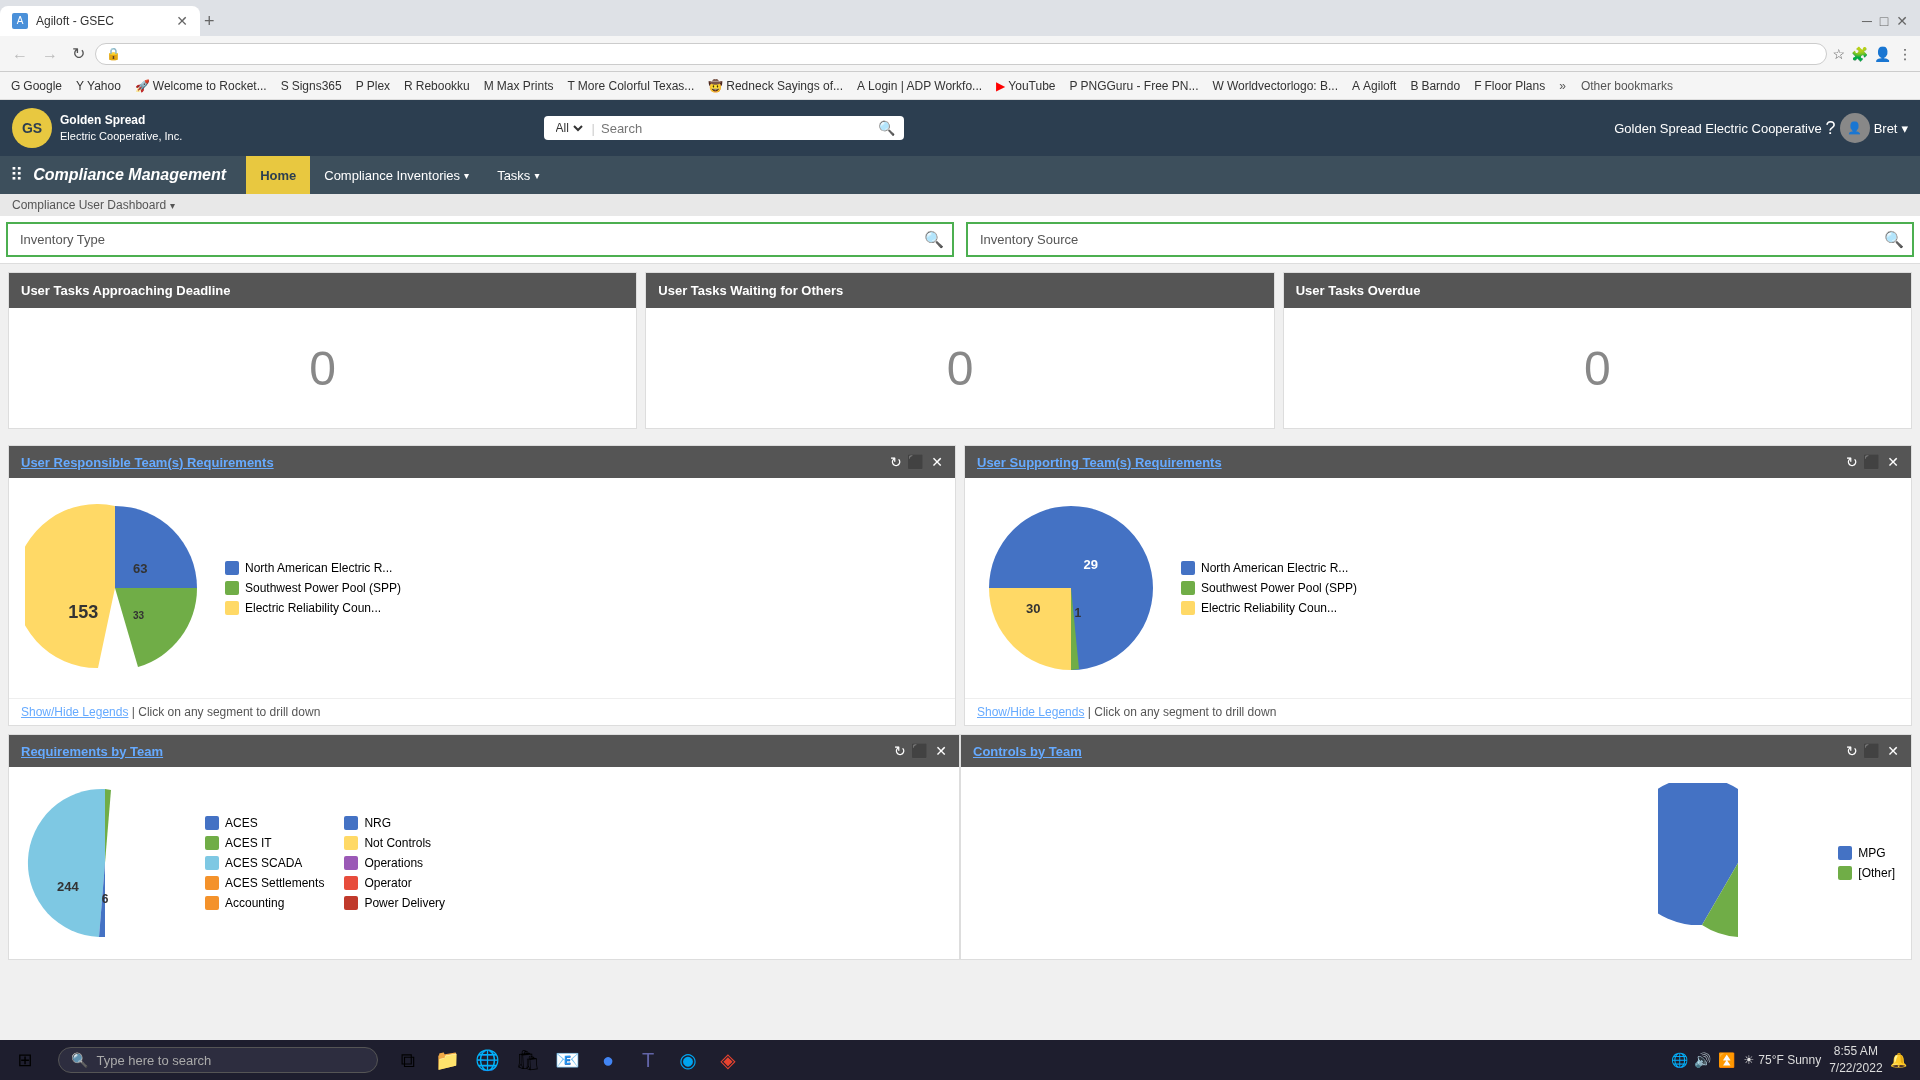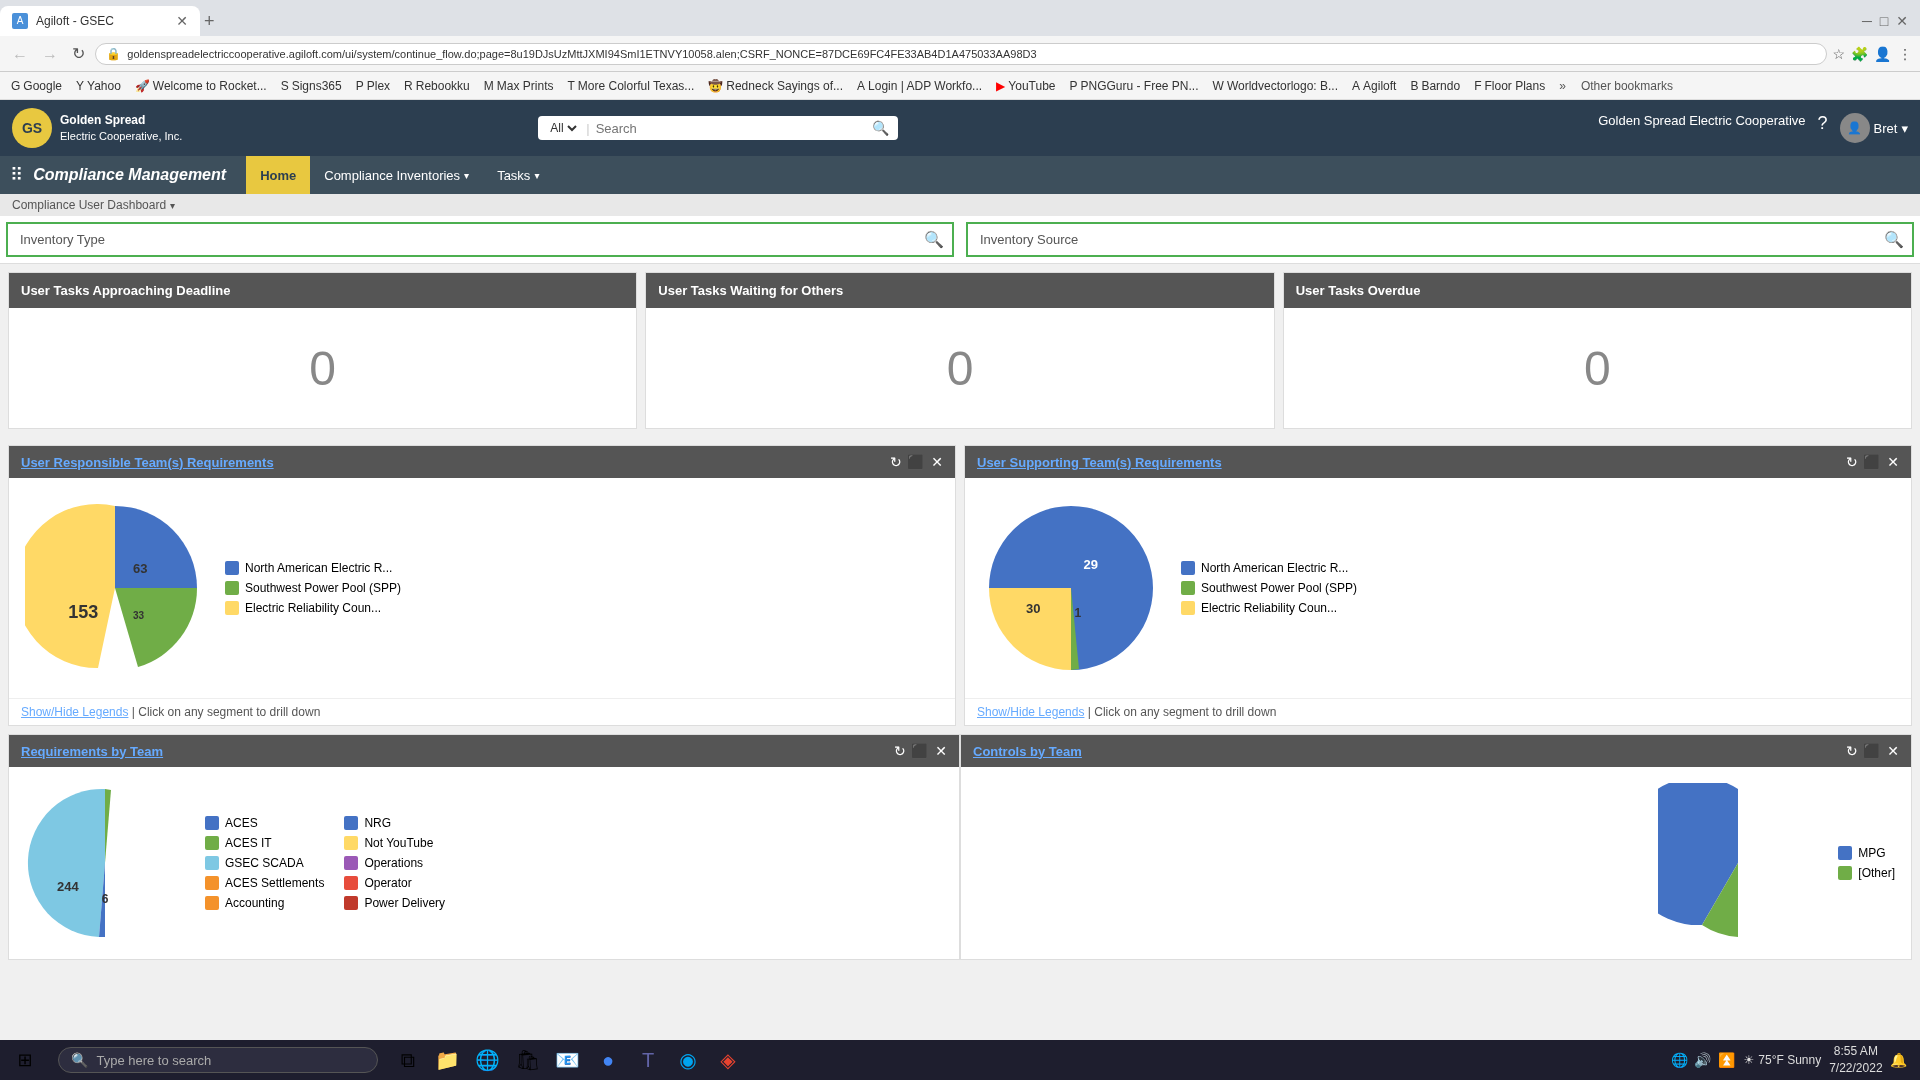--- a/index.html
+++ b/index.html
@@ -38,21 +38,21 @@
     .logo-gs { font-size: 14px; font-weight: bold; color: #2c3e50; }
     .logo-text { color: white; font-size: 11px; line-height: 1.3; }
     .logo-text-top { font-weight: bold; font-size: 12px; }
 
     .header-search { display: flex; align-items: center; gap: 6px; background: white; border-radius: 4px; padding: 4px 8px; margin: 0 auto; width: 360px; }
     .search-type { border: none; background: none; font-size: 12px; color: #333; outline: none; }
     .search-divider { color: #ccc; }
     .search-input { border: none; background: none; flex: 1; font-size: 13px; outline: none; }
     .search-btn { background: none; border: none; cursor: pointer; font-size: 14px; color: #555; }
 
-    .header-right { display: flex; align-items: flex-start; gap: 12px; margin-left: auto; color: white; font-size: 13px; }
+    .header-right { display: flex; align-items: center; gap: 4px; margin-left: auto; color: white; font-size: 13px; }
     .header-help { background: none; border: none; color: white; font-size: 18px; cursor: pointer; }
     .header-user { display: flex; align-items: center; gap: 4px; cursor: pointer; }
     .user-avatar { width: 30px; height: 30px; border-radius: 50%; background: #888; display: flex; align-items: center; justify-content: center; color: white; font-size: 12px; }
 
     
     .app-nav { display: flex; align-items: center; background: #3d4f5c; padding: 0 10px; height: 38px; gap: 0; }
     .app-nav-grid { color: white; font-size: 18px; margin-right: 10px; cursor: pointer; }
     .app-title { color: white; font-size: 16px; font-weight: bold; margin-right: 20px; font-style: italic; }
     .nav-item { padding: 0 14px; height: 38px; display: flex; align-items: center; color: white; font-size: 13px; cursor: pointer; gap: 4px; }
     .nav-item.active { background: #e8c840; color: #2c3e50; font-weight: bold; }
@@ -137,21 +137,20 @@
       <button class="tab-ctrl-btn">✕</button>
     </div>
   </div>
 
   <div class="nav-bar">
     <button class="nav-btn" disabled="">←</button>
     <button class="nav-btn" disabled="">→</button>
     <button class="nav-btn">↻</button>
     <div class="address-bar">
       <span>🔒</span>
-      <span class="address-text">goldenspreadelectriccooperative.agiloft.com/ui/system/continue_flow.do;page=8u19DJsUzMttJXMI94SmI1ETNVY10058.alen;CSRF_NONCE=87DCE69FC4FE33AB4D1A475033AA98D3</span>
     </div>
     <div class="nav-icons">
       <button class="nav-icon-btn">☆</button>
       <button class="nav-icon-btn">🧩</button>
       <button class="nav-icon-btn">👤</button>
       <button class="nav-icon-btn">⋮</button>
     </div>
   </div>
 
   <div class="bookmarks-bar">
@@ -392,39 +391,39 @@
               <div class="legend-item">
                 <div class="legend-color" style="background:#4472c4;"></div>
                 <span>ACES</span>
               </div>
               <div class="legend-item">
                 <div class="legend-color" style="background:#70ad47;"></div>
                 <span>ACES IT</span>
               </div>
               <div class="legend-item">
                 <div class="legend-color" style="background:#7ec8e3;"></div>
-                <span>GSEC SCADA</span>
+                <span>ACES SCADA</span>
               </div>
               <div class="legend-item">
                 <div class="legend-color" style="background:#f4922b;"></div>
                 <span>ACES Settlements</span>
               </div>
               <div class="legend-item">
                 <div class="legend-color" style="background:#f4922b;"></div>
                 <span>Accounting</span>
               </div>
             </div>
             <div class="chart-legend">
               <div class="legend-item">
                 <div class="legend-color" style="background:#4472c4;"></div>
                 <span>NRG</span>
               </div>
               <div class="legend-item">
                 <div class="legend-color" style="background:#ffd966;"></div>
-                <span>Not YouTube</span>
+                <span>Not Controls</span>
               </div>
               <div class="legend-item">
                 <div class="legend-color" style="background:#9b59b6;"></div>
                 <span>Operations</span>
               </div>
               <div class="legend-item">
                 <div class="legend-color" style="background:#e74c3c;"></div>
                 <span>Operator</span>
               </div>
               <div class="legend-item">

